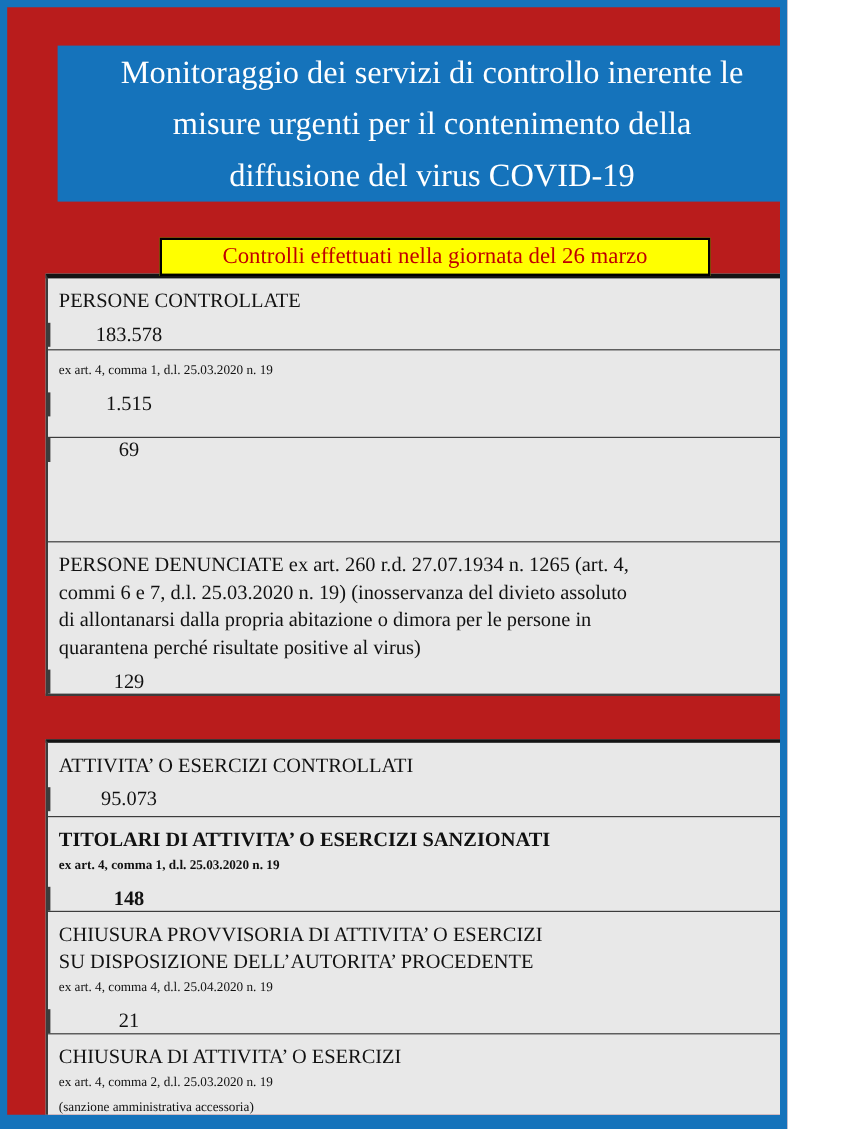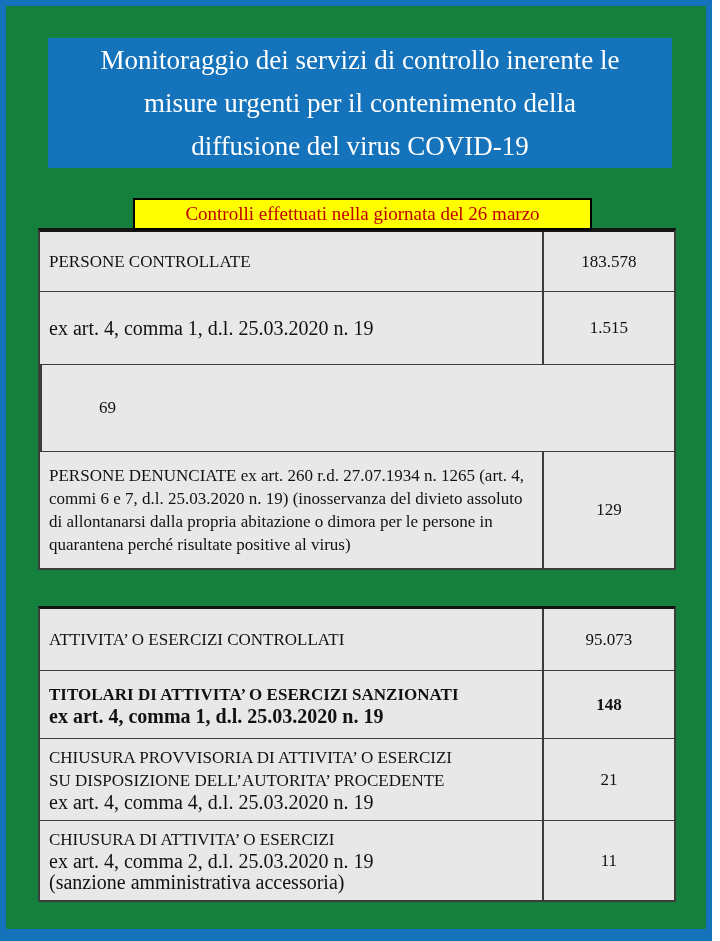--- a/index.html
+++ b/index.html
@@ -4,23 +4,23 @@
 <style>
   html, body {
     margin: 0;
     padding: 0;
     background: #ffffff;
     font-family: "Liberation Serif", serif;
   }
   .page {
     position: relative;
     box-sizing: border-box;
-    width: 712px;
+    width: 656px;
     height: 941px;
-    background: #15803d;
+    background: #b91c1c;
     border-left: 6px solid var(--blue, #1573bb);
     border-right: 6px solid var(--blue, #1573bb);
     border-top: 6px solid var(--blue, #1573bb);
     border-bottom: 12px solid var(--blue, #1573bb);
     overflow: hidden;
   }
   .report-header {
     box-sizing: border-box;
     margin: 32px auto 0 42px;
     width: 624px;
@@ -58,20 +58,21 @@
     border-top: 4px solid #141414;
     background: var(--cell-bg, #e8e8e8);
   }
   .data-table.second {
     margin-top: 36px;
     border-top-width: 3px;
   }
   .trow {
     display: flex;
     align-items: stretch;
+    flex-direction: column;
   }
   .trow + .trow { border-top: 1px solid #3c3c3c; }
   .cell.label {
     box-sizing: border-box;
     width: 505px;
     padding: 7px 10px 7px 9px;
     display: flex;
     align-items: center;
   }
   .cell.value {
@@ -86,21 +87,21 @@
   }
   .main {
     display: block;
     font-size: 17px;
     line-height: 23px;
     color: #111111;
     white-space: pre-line;
   }
   .sub {
     display: block;
-    font-size: 20px;
+    font-size: 11px;
     line-height: 21px;
     color: #111111;
     white-space: pre-line;
   }
   .sub:empty { display: none; }
   
   .t1 .trow:nth-child(1) { min-height: 59px; }
   .t1 .trow:nth-child(2) { min-height: 72px; }
   .t1 .trow:nth-child(3) { min-height: 86px; }
   .t1 .trow:nth-child(4) { min-height: 116px; }
@@ -182,21 +183,21 @@
         </div>
       </div>
       <div class="cell value">148</div>
     </div>
 
     <div class="trow">
       <div class="cell label">
         <div>
           <span class="main">CHIUSURA PROVVISORIA DI ATTIVITA’ O ESERCIZI
 SU DISPOSIZIONE DELL’AUTORITA’ PROCEDENTE</span>
-          <span class="sub">ex art. 4, comma 4, d.l. 25.03.2020 n. 19</span>
+          <span class="sub">ex art. 4, comma 4, d.l. 25.04.2020 n. 19</span>
         </div>
       </div>
       <div class="cell value">21</div>
     </div>
 
     <div class="trow">
       <div class="cell label">
         <div>
           <span class="main">CHIUSURA DI ATTIVITA’ O ESERCIZI</span>
           <span class="sub">ex art. 4, comma 2,  d.l. 25.03.2020 n. 19

